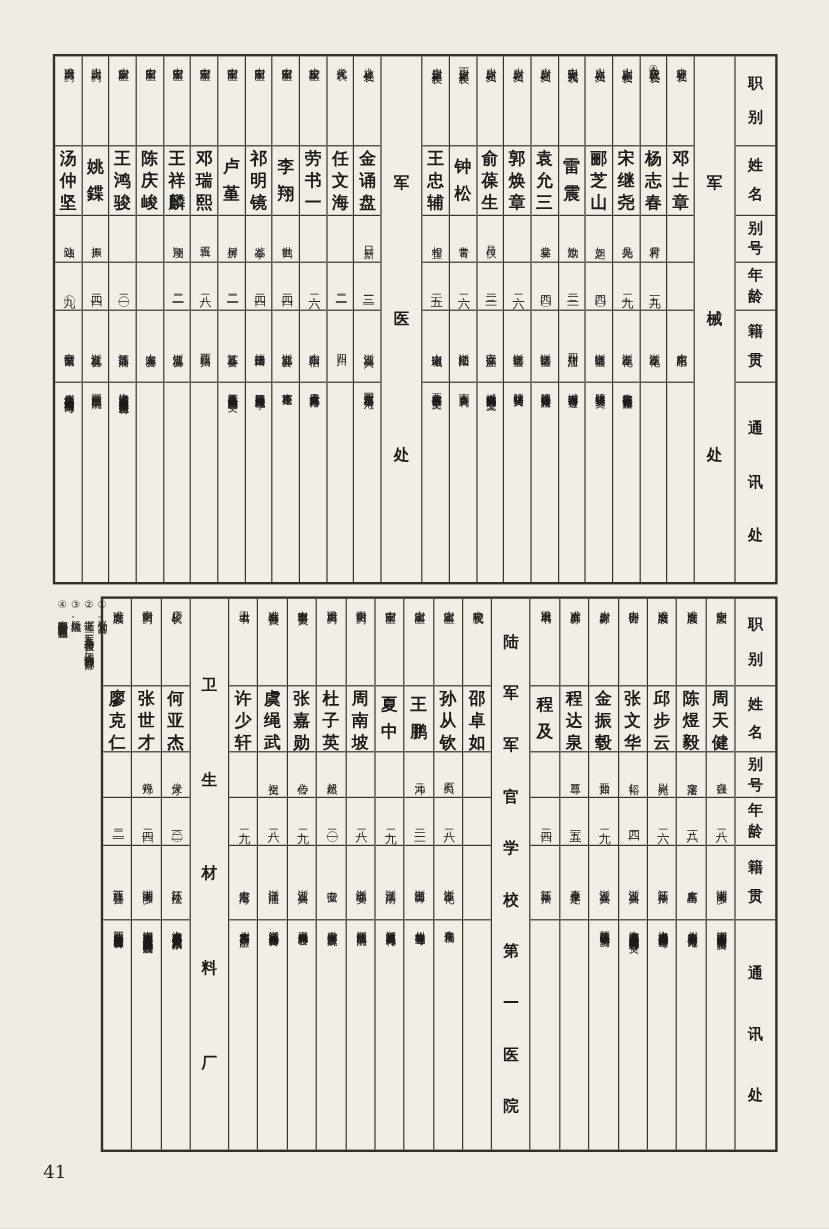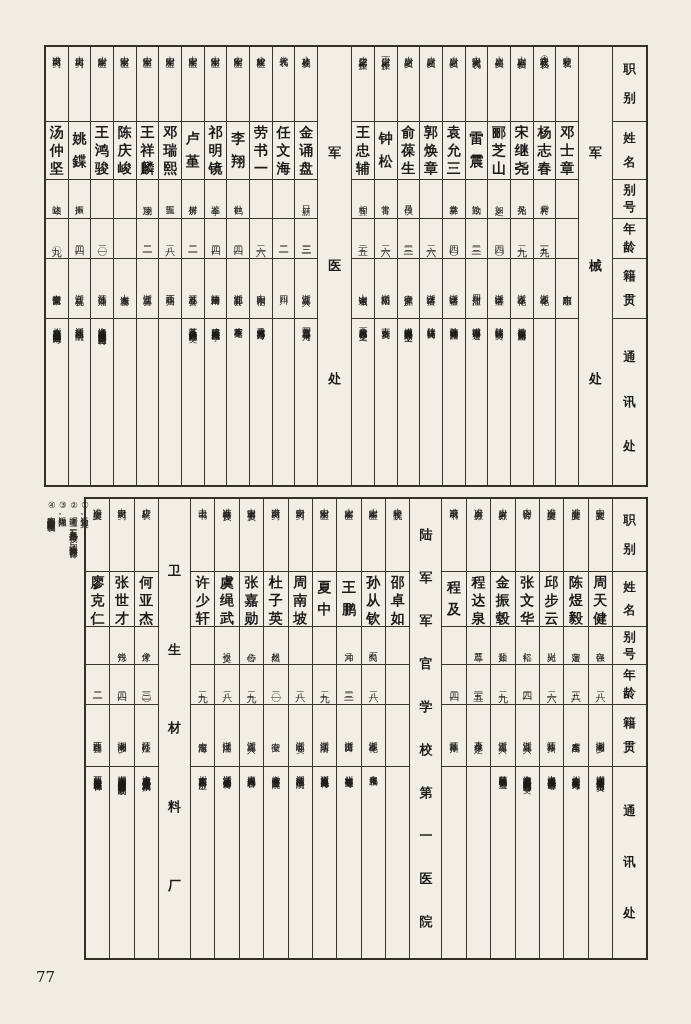--- a/index.html
+++ b/index.html
@@ -1147,14 +1147,14 @@
           <span class="vtext addr">江西赣州府东门外廖福太祥收转</span>
         </div>
       </div>
     </div>
   <div id="footnotes" class="footnotes" style="left: 44px; top: 500px; height: 300px; width: 46px;">
       <div>①疑为宜宾。</div>
       <div>②据考证,一九二五年一月三十日教授、训练二部合并为教育部。</div>
       <div>③疑为椒江。</div>
       <div>④本期同学录照片标明为军械处长。</div>
     </div>
-  <div class="pagenum" style="left:36px;top:968px;">77</div>
+  <div class="pagenum" style="left:36px;top:968px;">41</div>
 </div>
 
 </body></html>

